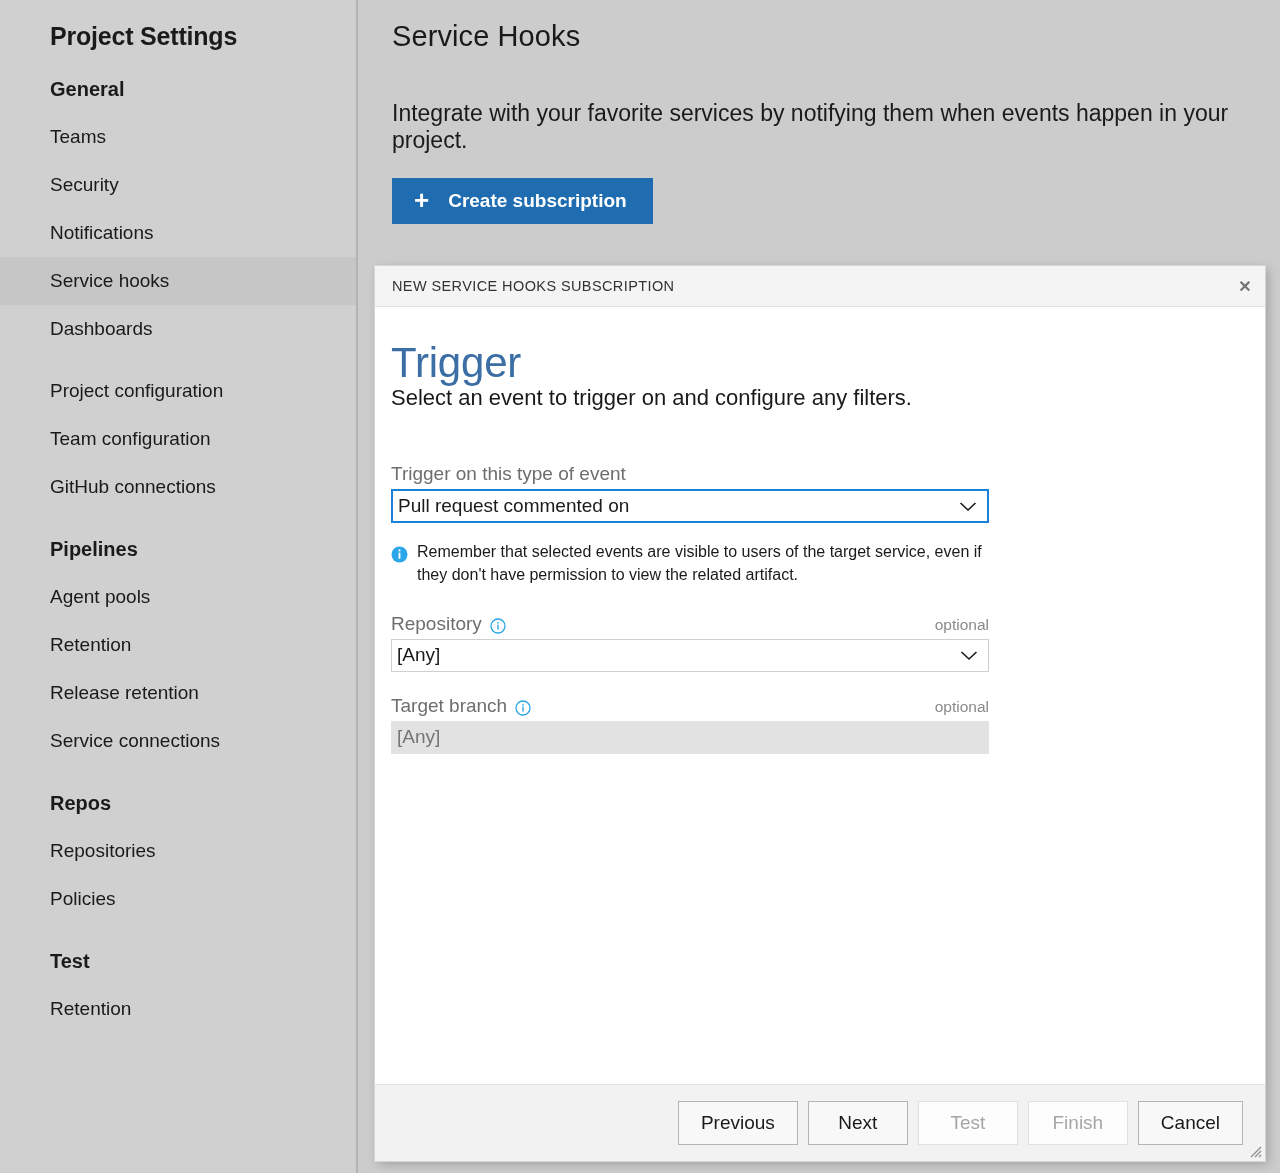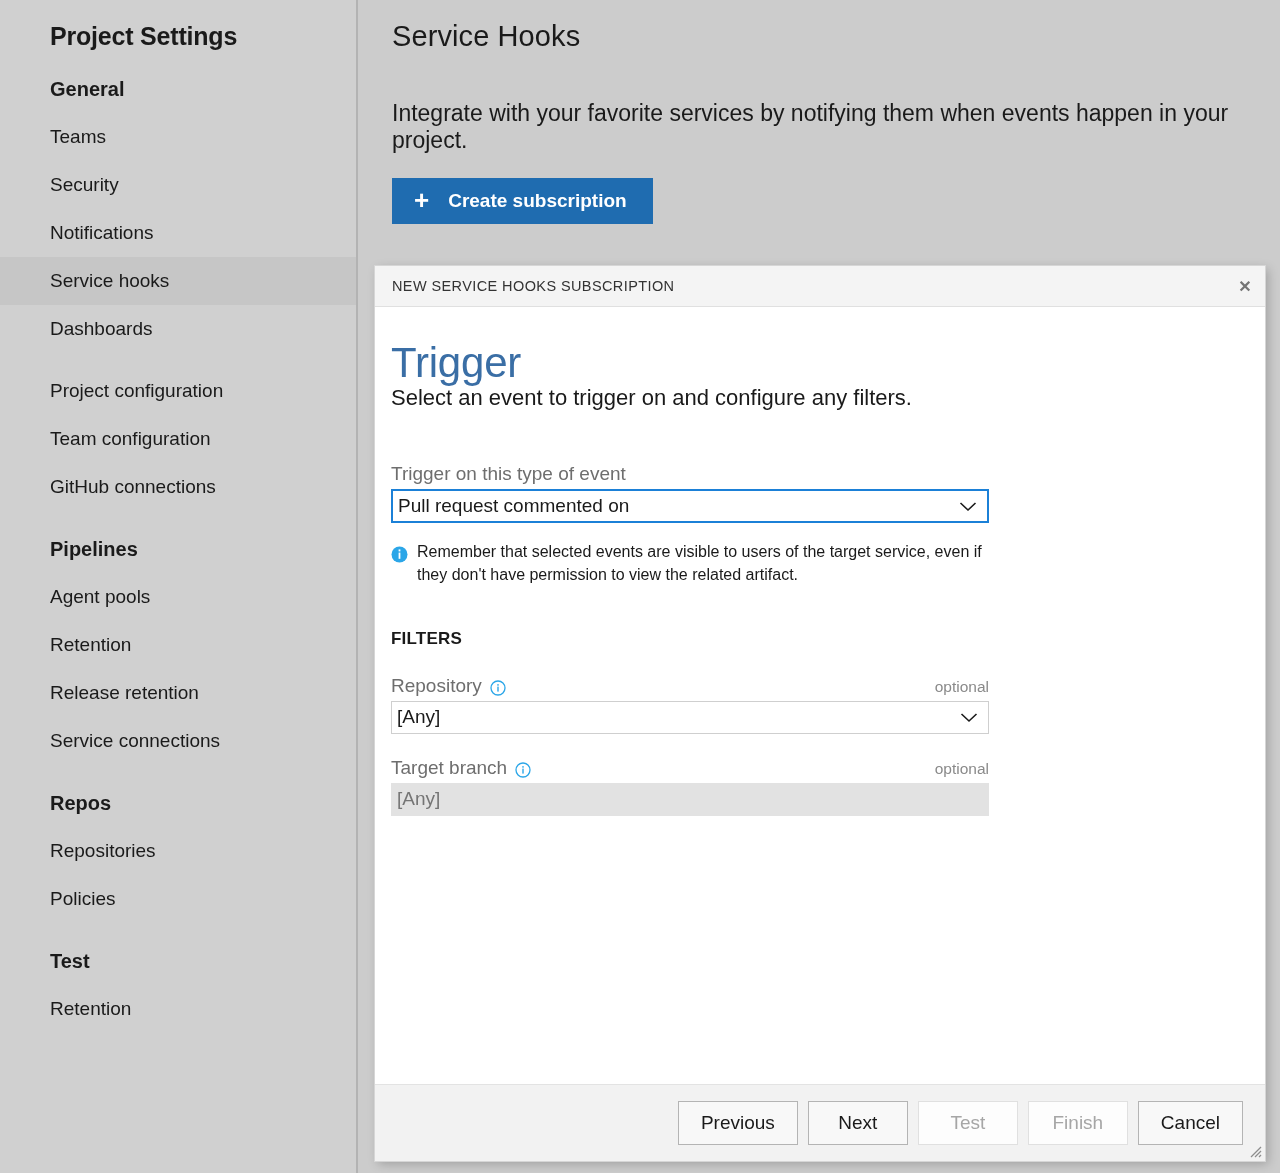--- a/index.html
+++ b/index.html
@@ -355,21 +355,20 @@
 
       <div class="info-note">
         <svg class="icon-info-filled" viewBox="0 0 17 17">
           <circle cx="8.5" cy="8.5" r="8" fill="#2ba6e8"></circle>
           <rect x="7.6" y="6.6" width="1.8" height="6.2" fill="#ffffff"></rect>
           <rect x="7.6" y="3.4" width="1.8" height="2" fill="#ffffff"></rect>
         </svg>
         <span class="txt">Remember that selected events are visible to users of the target service, even if they don't have permission to view the related artifact.</span>
       </div>
 
-      <div class="filters-head">FILTERS</div>
 
       <div class="field-label-row" style="margin-top:26px;">
         <span class="lbl">
           <span>Repository</span>
           <svg class="icon-info-outline" viewBox="0 0 16 16">
             <circle cx="8" cy="8" r="7" fill="none" stroke="#2ba6e8" stroke-width="1.3"></circle>
             <rect x="7.3" y="6.6" width="1.4" height="5" fill="#2ba6e8"></rect>
             <rect x="7.3" y="4.1" width="1.4" height="1.6" fill="#2ba6e8"></rect>
           </svg>
         </span>

